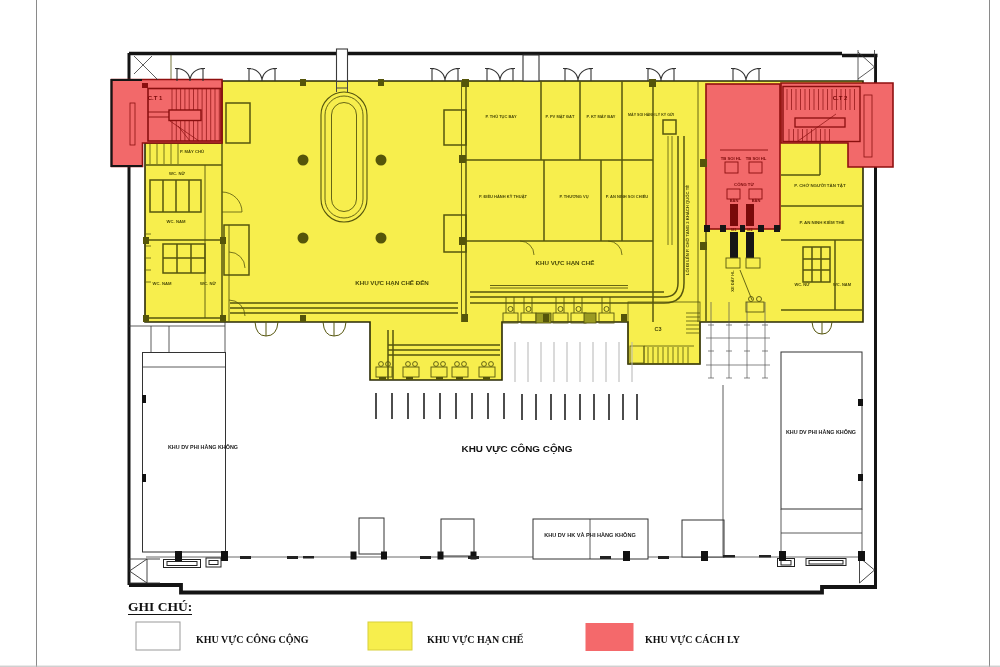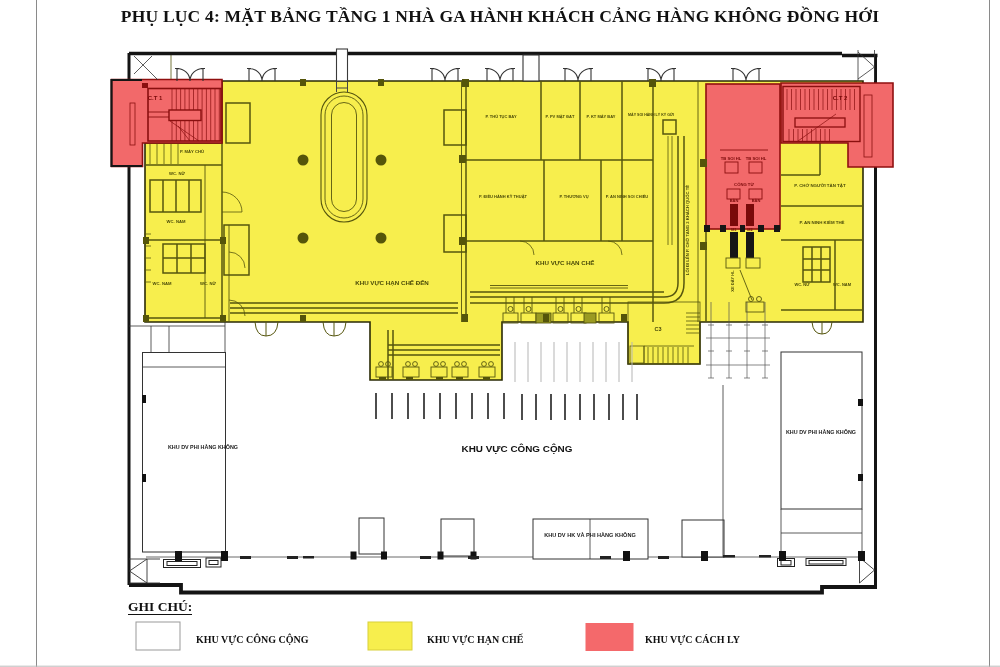--- a/index.html
+++ b/index.html
@@ -4,21 +4,20 @@
 <style>
 html,body{margin:0;padding:0;background:#fff;width:1000px;height:667px;overflow:hidden}
 #page{position:relative;width:1000px;height:667px;font-family:"Liberation Sans",sans-serif}
 svg{position:absolute;left:0;top:0}
 .t{font-family:"Liberation Serif",serif;font-weight:bold;font-size:17.5px;color:#111;
    position:absolute;top:6px;left:0;width:1000px;text-align:center;letter-spacing:.2px}
 </style>
 </head>
 <body>
 <div id="page">
-<div class="t">PHỤ LỤC 4: MẶT BẢNG TẦNG 1 NHÀ GA HÀNH KHÁCH CẢNG HÀNG KHÔNG ĐỒNG HỚI</div>
 <svg width="1000" height="667" viewBox="0 0 1000 667">
 
 <line x1="36.5" y1="0" x2="36.5" y2="667" stroke="#8a8a8a" stroke-width="1"></line>
 <line x1="989.5" y1="0" x2="989.5" y2="667" stroke="#8a8a8a" stroke-width="1"></line>
 <line x1="0" y1="666.2" x2="1000" y2="666.2" stroke="#bbb" stroke-width="1"></line>
 
 <path d="M222 81 H863 V322 H700 V364 H628 V322 H502 V380 H370 V322 H145 V143 H222 Z" fill="#F7EE4D" stroke="#2a2a06" stroke-width="1.6"></path>
 
 <g stroke="#56560e" stroke-width="1.5" fill="none">
   <path d="M466 81 V322"></path>

